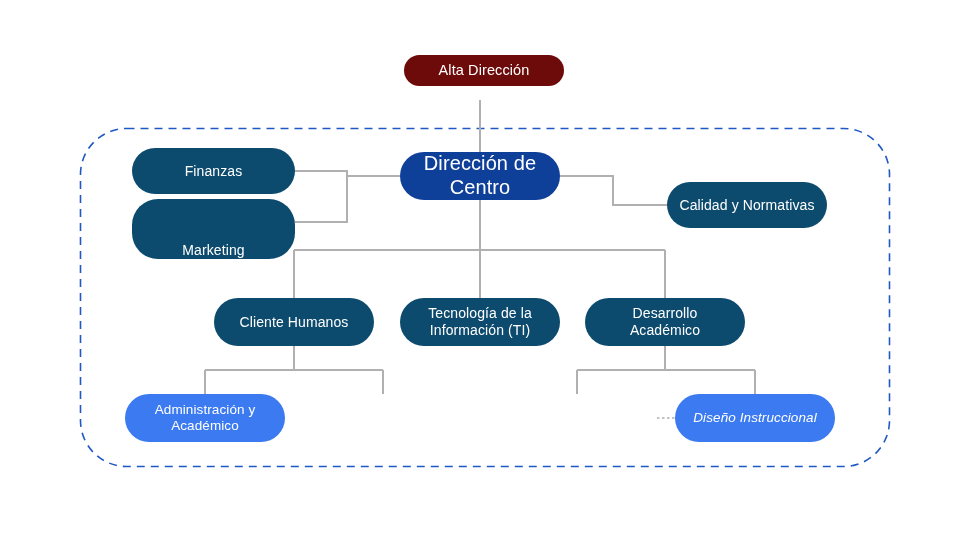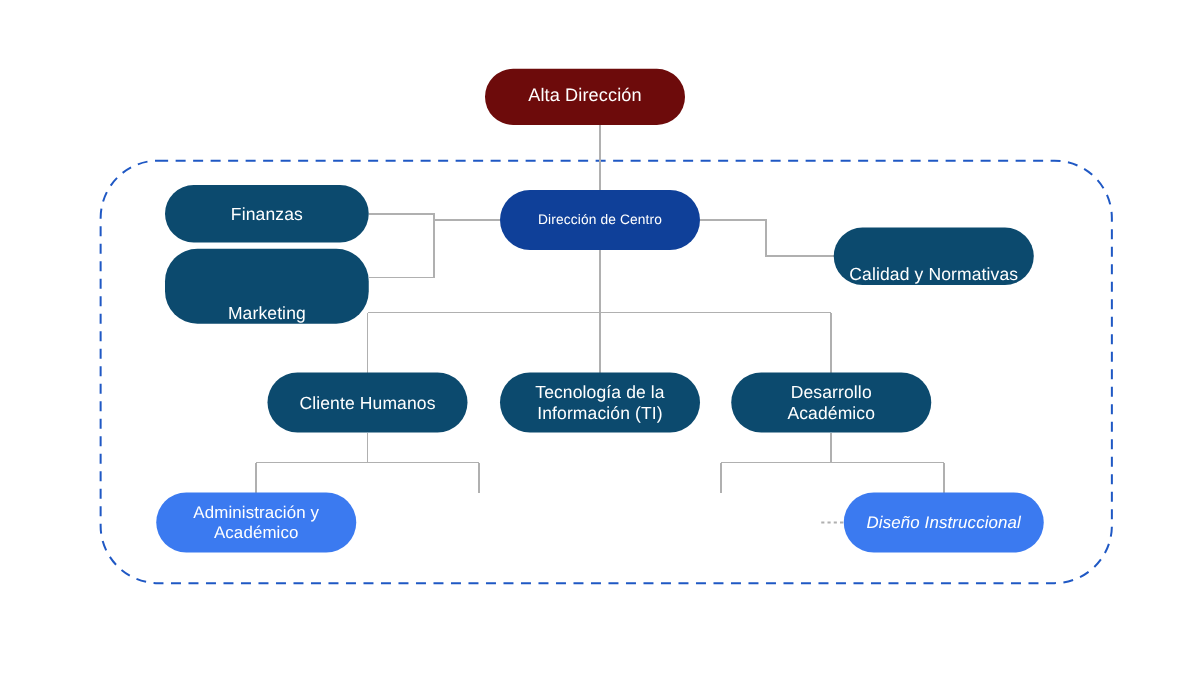--- a/index.html
+++ b/index.html
@@ -34,21 +34,21 @@
     line-height: 1.18;
     letter-spacing: 0.1px;
     z-index: 3;
   }
   .node-label {
     display: block;
     white-space: pre-line;
     padding: 0 10px;
   }
   .lvl-exec   { background: #6d0b0b; border-radius: 26px; font-size: 14.5px; }
-  .lvl-center { background: #0f4099; border-radius: 26px; font-size: 11px; }
+  .lvl-center { background: #0f4099; border-radius: 26px; font-size: 20px; }
   .lvl-unit   { background: #0c4a6e; border-radius: 26px; font-size: 14px;   }
   .lvl-sub    { background: #3b7af0; border-radius: 26px; font-size: 13.5px; }
 </style>
 </head>
 <body>
 
 <div id="canvas">
 
   <svg id="edges" viewBox="0 0 960 540" width="960" height="540" aria-hidden="true">
 
@@ -76,37 +76,37 @@
 
       <path d="M665,346 L665,370"></path>
       <path d="M577,370 L755,370"></path>
       <path d="M577,370 L577,394"></path>
       <path d="M755,370 L755,394"></path>
     </g>
 
     <path d="M657,418 L675,418" stroke="#b0b0b0" stroke-width="1.5" fill="none" stroke-dasharray="2.5 2.5"></path>
   </svg>
 
-  <div class="node lvl-exec" style="left:388px; top:55px; width:160px; height:45px;">
+  <div class="node lvl-exec" style="left:404px; top:55px; width:160px; height:31px;">
     <span class="node-label">Alta Dirección</span>
   </div>
 
   <div class="node lvl-center" style="left:400px; top:152px; width:160px; height:48px;">
     <span class="node-label">Dirección de Centro</span>
   </div>
 
   <div class="node lvl-unit" style="left:132px; top:148px; width:163px; height:46px;">
     <span class="node-label">Finanzas</span>
   </div>
 
   <div class="node lvl-unit" style="left:132px; top:199px; width:163px; height:60px;align-items:flex-end;">
     <span class="node-label">Marketing</span>
   </div>
 
-  <div class="node lvl-unit" style="left:667px; top:182px; width:160px; height:46px;align-items:flex-end;">
+  <div class="node lvl-unit" style="left:667px; top:182px; width:160px; height:46px;">
     <span class="node-label">Calidad y Normativas</span>
   </div>
 
   <div class="node lvl-unit" style="left:214px; top:298px; width:160px; height:48px;">
     <span class="node-label">Cliente Humanos</span>
   </div>
 
   <div class="node lvl-unit" style="left:400px; top:298px; width:160px; height:48px;">
     <span class="node-label">Tecnología de la
 Información (TI)</span>

